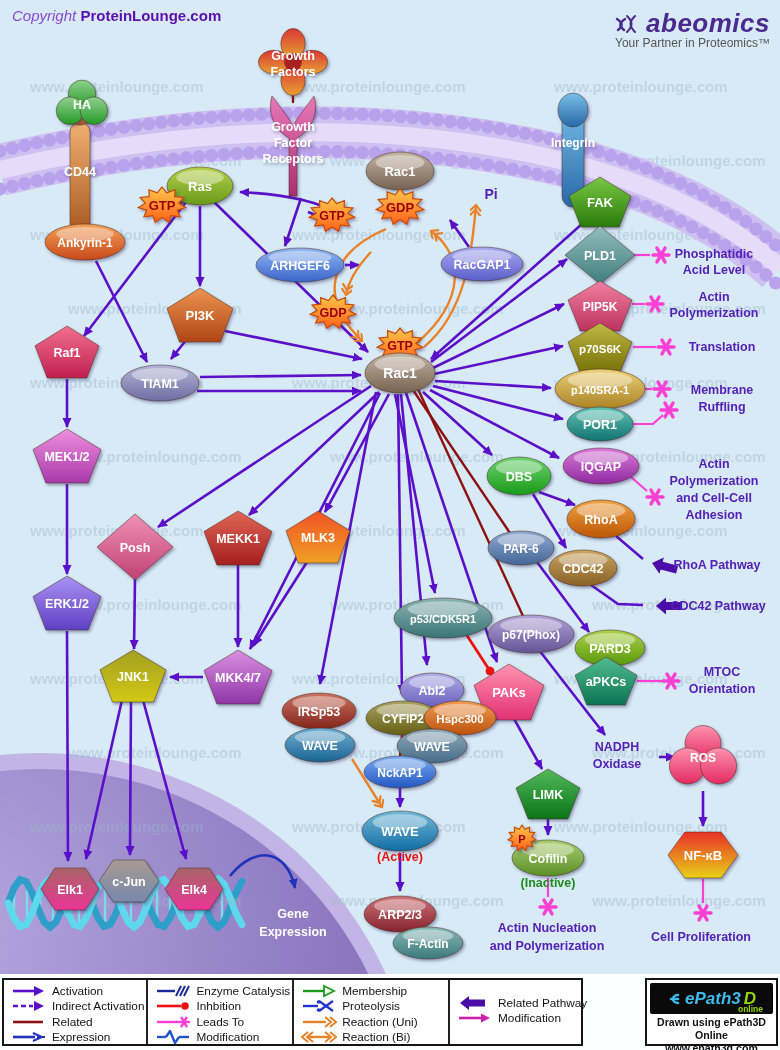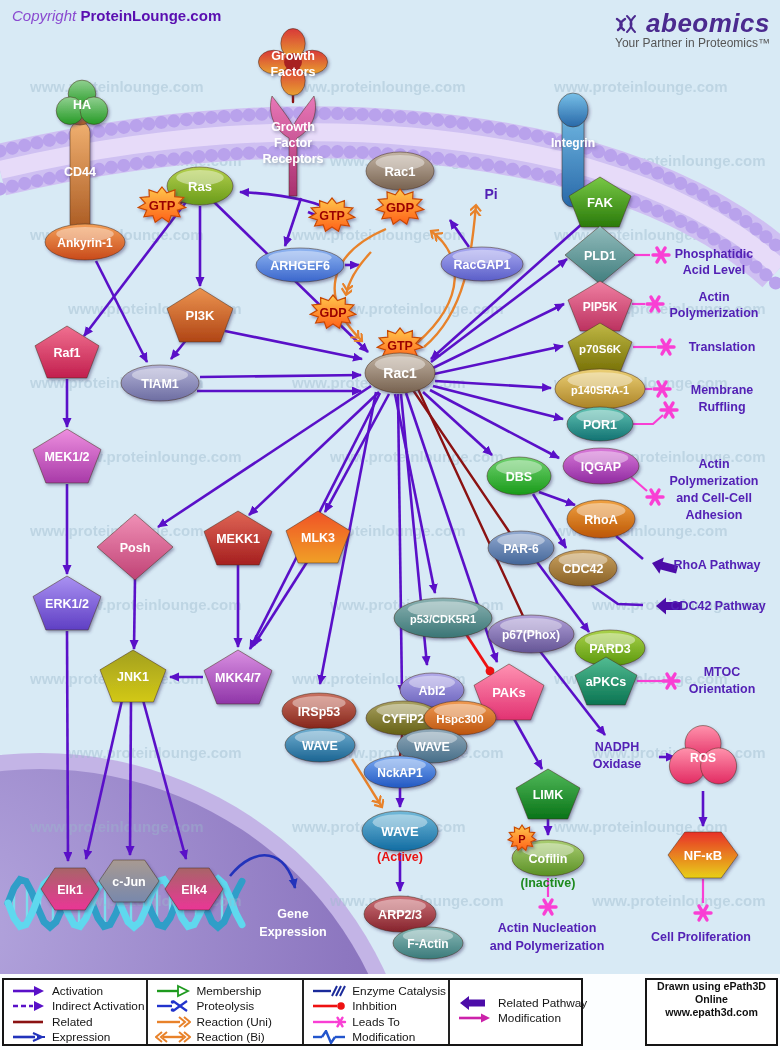--- a/index.html
+++ b/index.html
@@ -857,20 +857,55 @@
         </div>
         <div class="lrow">
           <svg width="36" height="14" viewBox="0 0 36 14">
             <line x1="2" y1="7" x2="24" y2="7" stroke="#2233bb" stroke-width="2.6"></line>
             <polyline points="22,3 31,7 22,11" fill="none" stroke="#2233bb" stroke-width="2"></polyline>
             <line x1="26" y1="7" x2="34" y2="7" stroke="#2233bb" stroke-width="2"></line>
           </svg>
           <span class="llabel">Expression</span>
         </div>
       </div>
+      <div class="lcol sep" style="width: 160px;">
+        <div class="lrow">
+          <svg width="36" height="14" viewBox="0 0 36 14">
+            <line x1="2" y1="7" x2="20" y2="7" stroke="#1a2a9a" stroke-width="2.4"></line>
+            <line x1="21" y1="12" x2="26" y2="2" stroke="#1a2a9a" stroke-width="2"></line>
+            <line x1="25" y1="12" x2="30" y2="2" stroke="#1a2a9a" stroke-width="2"></line>
+            <line x1="29" y1="12" x2="34" y2="2" stroke="#1a2a9a" stroke-width="2"></line>
+          </svg>
+          <span class="llabel">Enzyme Catalysis</span>
+        </div>
+        <div class="lrow">
+          <svg width="36" height="14" viewBox="0 0 36 14">
+            <line x1="2" y1="7" x2="26" y2="7" stroke="#ee1111" stroke-width="2.6"></line>
+            <circle cx="30" cy="7" r="3.8" fill="#ee1111"></circle>
+          </svg>
+          <span class="llabel">Inhbition</span>
+        </div>
+        <div class="lrow">
+          <svg width="36" height="14" viewBox="0 0 36 14">
+            <line x1="2" y1="7" x2="23" y2="7" stroke="#f93fd4" stroke-width="2.4"></line>
+            <line x1="-5" y1="0" x2="5" y2="0" transform="translate(29,7) rotate(0)" stroke="#f93fd4" stroke-width="2.4" stroke-linecap="round"></line>
+            <line x1="-5" y1="0" x2="5" y2="0" transform="translate(29,7) rotate(60)" stroke="#f93fd4" stroke-width="2.4" stroke-linecap="round"></line>
+            <line x1="-5" y1="0" x2="5" y2="0" transform="translate(29,7) rotate(120)" stroke="#f93fd4" stroke-width="2.4" stroke-linecap="round"></line>
+          </svg>
+          <span class="llabel">Leads To</span>
+        </div>
+        <div class="lrow">
+          <svg width="36" height="14" viewBox="0 0 36 14">
+            <line x1="2" y1="7" x2="11" y2="7" stroke="#2255cc" stroke-width="2.4"></line>
+            <polyline points="11,7 15,1 20,13 24,7" fill="none" stroke="#2255cc" stroke-width="2.4"></polyline>
+            <line x1="24" y1="7" x2="34" y2="7" stroke="#2255cc" stroke-width="2.4"></line>
+          </svg>
+          <span class="llabel">Modification</span>
+        </div>
+      </div>
       <div class="lcol sep" style="width: 180px;">
         <div class="lrow">
           <svg width="36" height="14" viewBox="0 0 36 14">
             <line x1="2" y1="7" x2="23" y2="7" stroke="#1e9a1e" stroke-width="2.4"></line>
             <polygon points="23,2 33,7 23,12" fill="#ffffff" stroke="#1e9a1e" stroke-width="1.8"></polygon>
           </svg>
           <span class="llabel">Membership</span>
         </div>
         <div class="lrow">
           <svg width="36" height="14" viewBox="0 0 36 14">
@@ -894,71 +929,47 @@
           <svg width="36" height="14" viewBox="0 0 36 14">
             <line x1="8" y1="7" x2="28" y2="7" stroke="#e8822a" stroke-width="2.4"></line>
             <polyline points="24,2 30,7 24,12" fill="none" stroke="#e8822a" stroke-width="2"></polyline>
             <polyline points="29,2 35,7 29,12" fill="none" stroke="#e8822a" stroke-width="2"></polyline>
             <polyline points="12,2 6,7 12,12" fill="none" stroke="#e8822a" stroke-width="2"></polyline>
             <polyline points="7,2 1,7 7,12" fill="none" stroke="#e8822a" stroke-width="2"></polyline>
           </svg>
           <span class="llabel">Reaction (Bi)</span>
         </div>
       </div>
-      <div class="lcol sep" style="width: 160px;">
-        <div class="lrow">
-          <svg width="36" height="14" viewBox="0 0 36 14">
-            <line x1="2" y1="7" x2="20" y2="7" stroke="#1a2a9a" stroke-width="2.4"></line>
-            <line x1="21" y1="12" x2="26" y2="2" stroke="#1a2a9a" stroke-width="2"></line>
-            <line x1="25" y1="12" x2="30" y2="2" stroke="#1a2a9a" stroke-width="2"></line>
-            <line x1="29" y1="12" x2="34" y2="2" stroke="#1a2a9a" stroke-width="2"></line>
-          </svg>
-          <span class="llabel">Enzyme Catalysis</span>
-        </div>
-        <div class="lrow">
-          <svg width="36" height="14" viewBox="0 0 36 14">
-            <line x1="2" y1="7" x2="26" y2="7" stroke="#ee1111" stroke-width="2.6"></line>
-            <circle cx="30" cy="7" r="3.8" fill="#ee1111"></circle>
-          </svg>
-          <span class="llabel">Inhbition</span>
-        </div>
-        <div class="lrow">
-          <svg width="36" height="14" viewBox="0 0 36 14">
-            <line x1="2" y1="7" x2="23" y2="7" stroke="#f93fd4" stroke-width="2.4"></line>
-            <line x1="-5" y1="0" x2="5" y2="0" transform="translate(29,7) rotate(0)" stroke="#f93fd4" stroke-width="2.4" stroke-linecap="round"></line>
-            <line x1="-5" y1="0" x2="5" y2="0" transform="translate(29,7) rotate(60)" stroke="#f93fd4" stroke-width="2.4" stroke-linecap="round"></line>
-            <line x1="-5" y1="0" x2="5" y2="0" transform="translate(29,7) rotate(120)" stroke="#f93fd4" stroke-width="2.4" stroke-linecap="round"></line>
-          </svg>
-          <span class="llabel">Leads To</span>
-        </div>
-        <div class="lrow">
-          <svg width="36" height="14" viewBox="0 0 36 14">
-            <line x1="2" y1="7" x2="11" y2="7" stroke="#2255cc" stroke-width="2.4"></line>
-            <polyline points="11,7 15,1 20,13 24,7" fill="none" stroke="#2255cc" stroke-width="2.4"></polyline>
-            <line x1="24" y1="7" x2="34" y2="7" stroke="#2255cc" stroke-width="2.4"></line>
-          </svg>
-          <span class="llabel">Modification</span>
-        </div>
-      </div>
       <div class="lcol lcol4" style="width: 131px;">
         <div class="lrow">
           <svg width="36" height="14" viewBox="0 0 36 14">
             <polygon points="3,7 12,0 12,3.5 28,3.5 28,10.5 12,10.5 12,14" fill="#4c0ca8" stroke="none" stroke-width="0"></polygon>
           </svg>
           <span class="llabel">Related Pathway</span>
         </div>
         <div class="lrow">
           <svg width="36" height="14" viewBox="0 0 36 14">
             <line x1="2" y1="7" x2="24" y2="7" stroke="#cc22aa" stroke-width="2.6"></line>
             <polygon points="24,2.5 33,7 24,11.5" fill="#cc22aa" stroke="none" stroke-width="0"></polygon>
           </svg>
           <span class="llabel">Modification</span>
         </div>
       </div>
     </div>
 
   <div class="epath-box">
+    <div class="epath-black">
+      <svg width="15" height="16" viewBox="0 0 15 16">
+        <g fill="none" stroke="#3fb9ea" stroke-width="2.6" stroke-linecap="round">
+          <path d="M11,4 A5,4 0 1 0 11,12"></path>
+            <path d="M4,8 L11,8"></path>
+        </g>
+      </svg>
+      <span class="ep-blue">ePath3</span>
+        <span class="ep-green">D</span>
+      <span class="ep-online">online</span>
+    </div>
     <div class="ep-credit">
       <div>Drawn using ePath3D Online</div>
       <div>www.epath3d.com</div>
     </div>
   </div>
 </div>
 
 </body></html>

